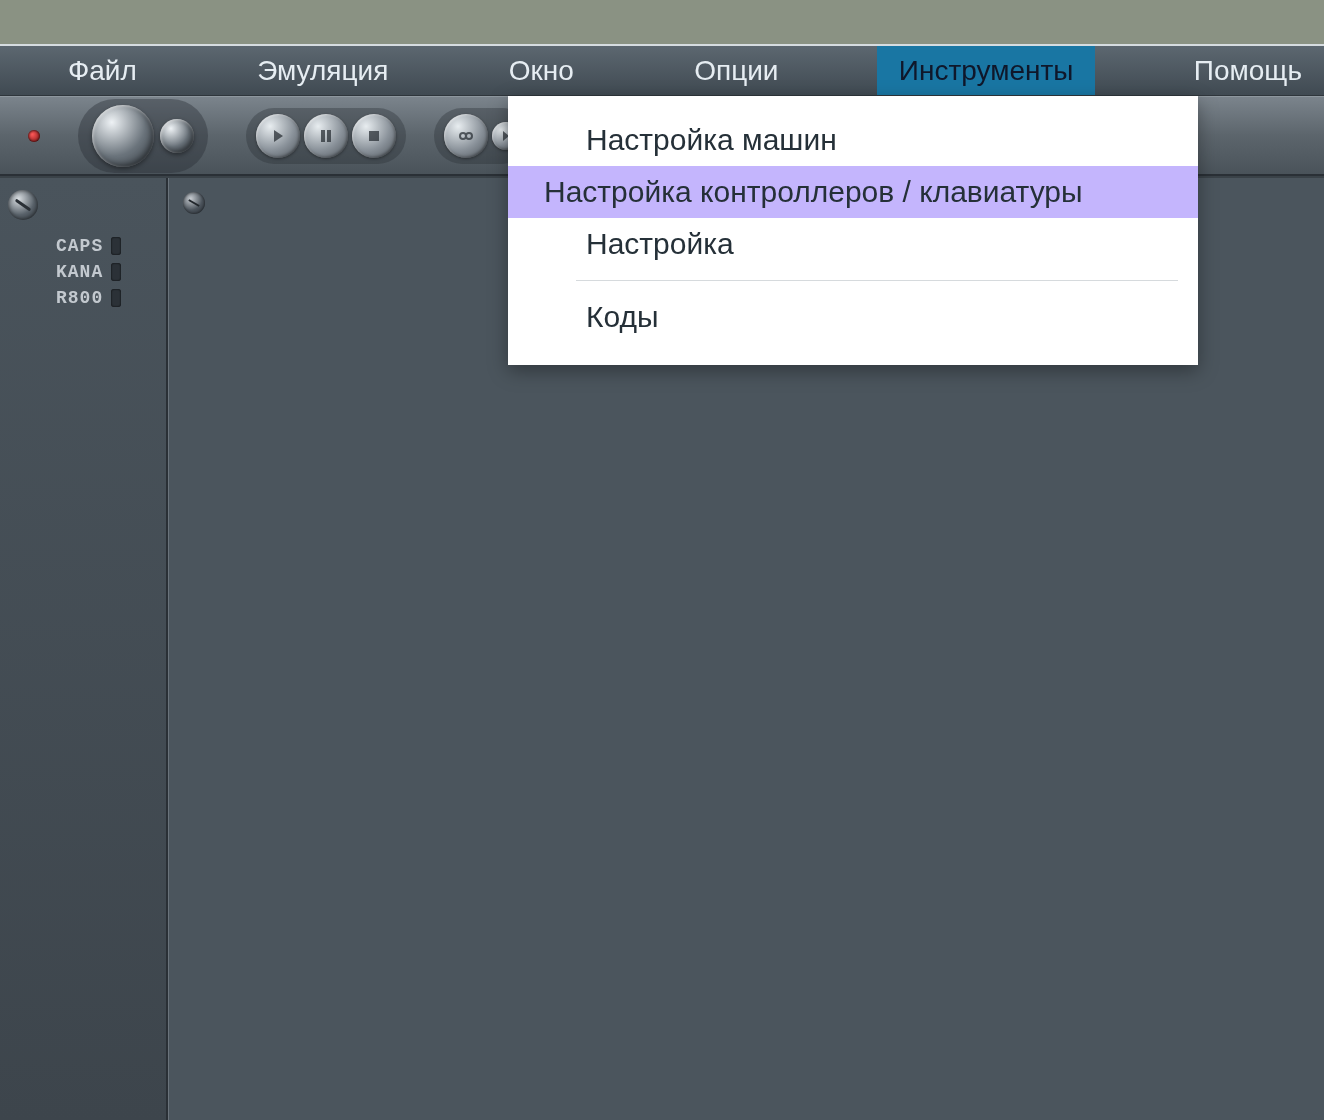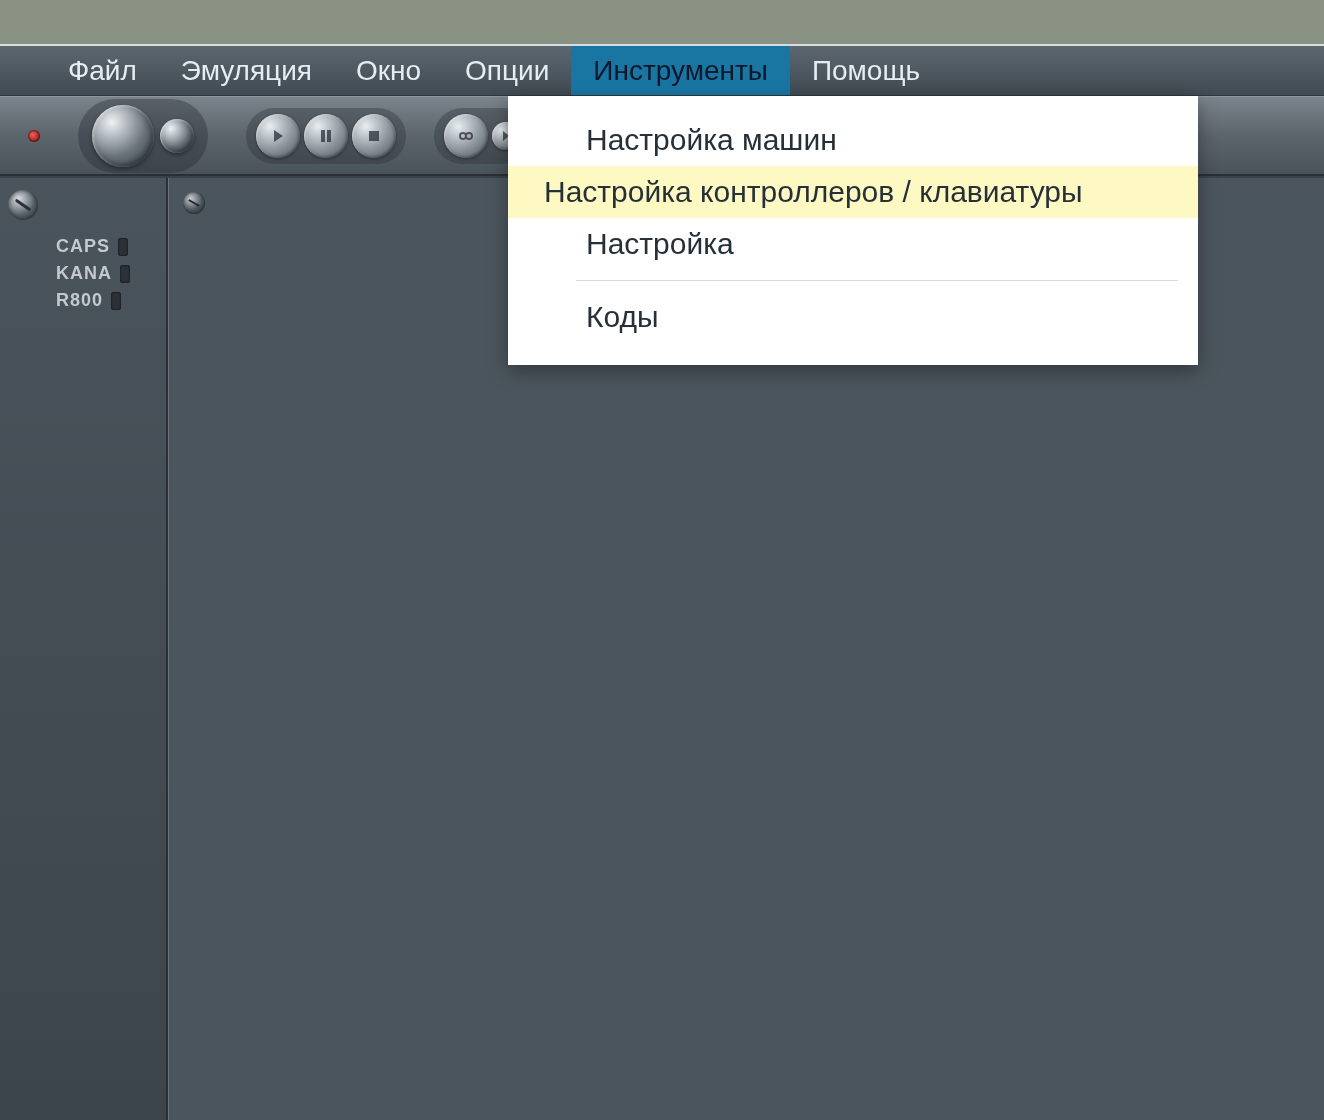--- a/index.html
+++ b/index.html
@@ -20,20 +20,21 @@
   border-top: 2px solid #d6dce0;
   background: #3a4248;
 }
 .menubar {
   height: 50px;
   background: linear-gradient(#5c6770, #404a52);
   display: flex;
   align-items: stretch;
   padding-left: 46px;
   border-bottom: 1px solid #2f363c;
+  justify-content: space-between;
 }
 .menubar-item {
   color: #e6edf2;
   font-size: 28px;
   font-weight: 400;
   padding: 0 22px;
   display: flex;
   align-items: center;
   cursor: pointer;
 }
@@ -102,21 +103,21 @@
 .screw::after {
   content:""; position:absolute; left:50%; top:50%;
   width:18px; height:3px; background:#2a3036;
   transform: translate(-50%,-50%) rotate(35deg);
   border-radius:2px;
 }
 .ind-row {
   display:flex; align-items:center; gap:8px;
   margin: 6px 0 0 48px;
   color:#c3c9cf; font-size:18px; letter-spacing:1px;
-  font-family: Liberation Sans, sans-serif; font-weight:bold;
+  font-family: Liberation Mono, monospace; font-weight:bold;
 }
 .ind-led {
   width:10px; height:18px; border-radius:3px;
   background:#2b3137; box-shadow: inset 0 0 2px #000;
 }
 .main-panel {
   flex: 1;
   background: #4b555d;
   border-left: 1px solid #6a737b;
   position: relative;
@@ -140,21 +141,21 @@
   box-shadow: 0 6px 18px rgba(0,0,0,.35);
   padding: 18px 0 22px 0;
 }
 .dropdown-item {
   color: #253038;
   font-size: 30px;
   line-height: 1;
   padding: 11px 28px 11px 78px;
   cursor: pointer;
 }
-.dropdown-item.highlight { background: #fef9c3; padding-left: 36px; }
+.dropdown-item.highlight { background: #c4b5fd; padding-left: 36px; }
 .dropdown-sep {
   height: 1px;
   background: #d6dadd;
   margin: 10px 20px 10px 68px;
 }
 </style>
 </head>
 <body>
 
 <div class="window-border">

